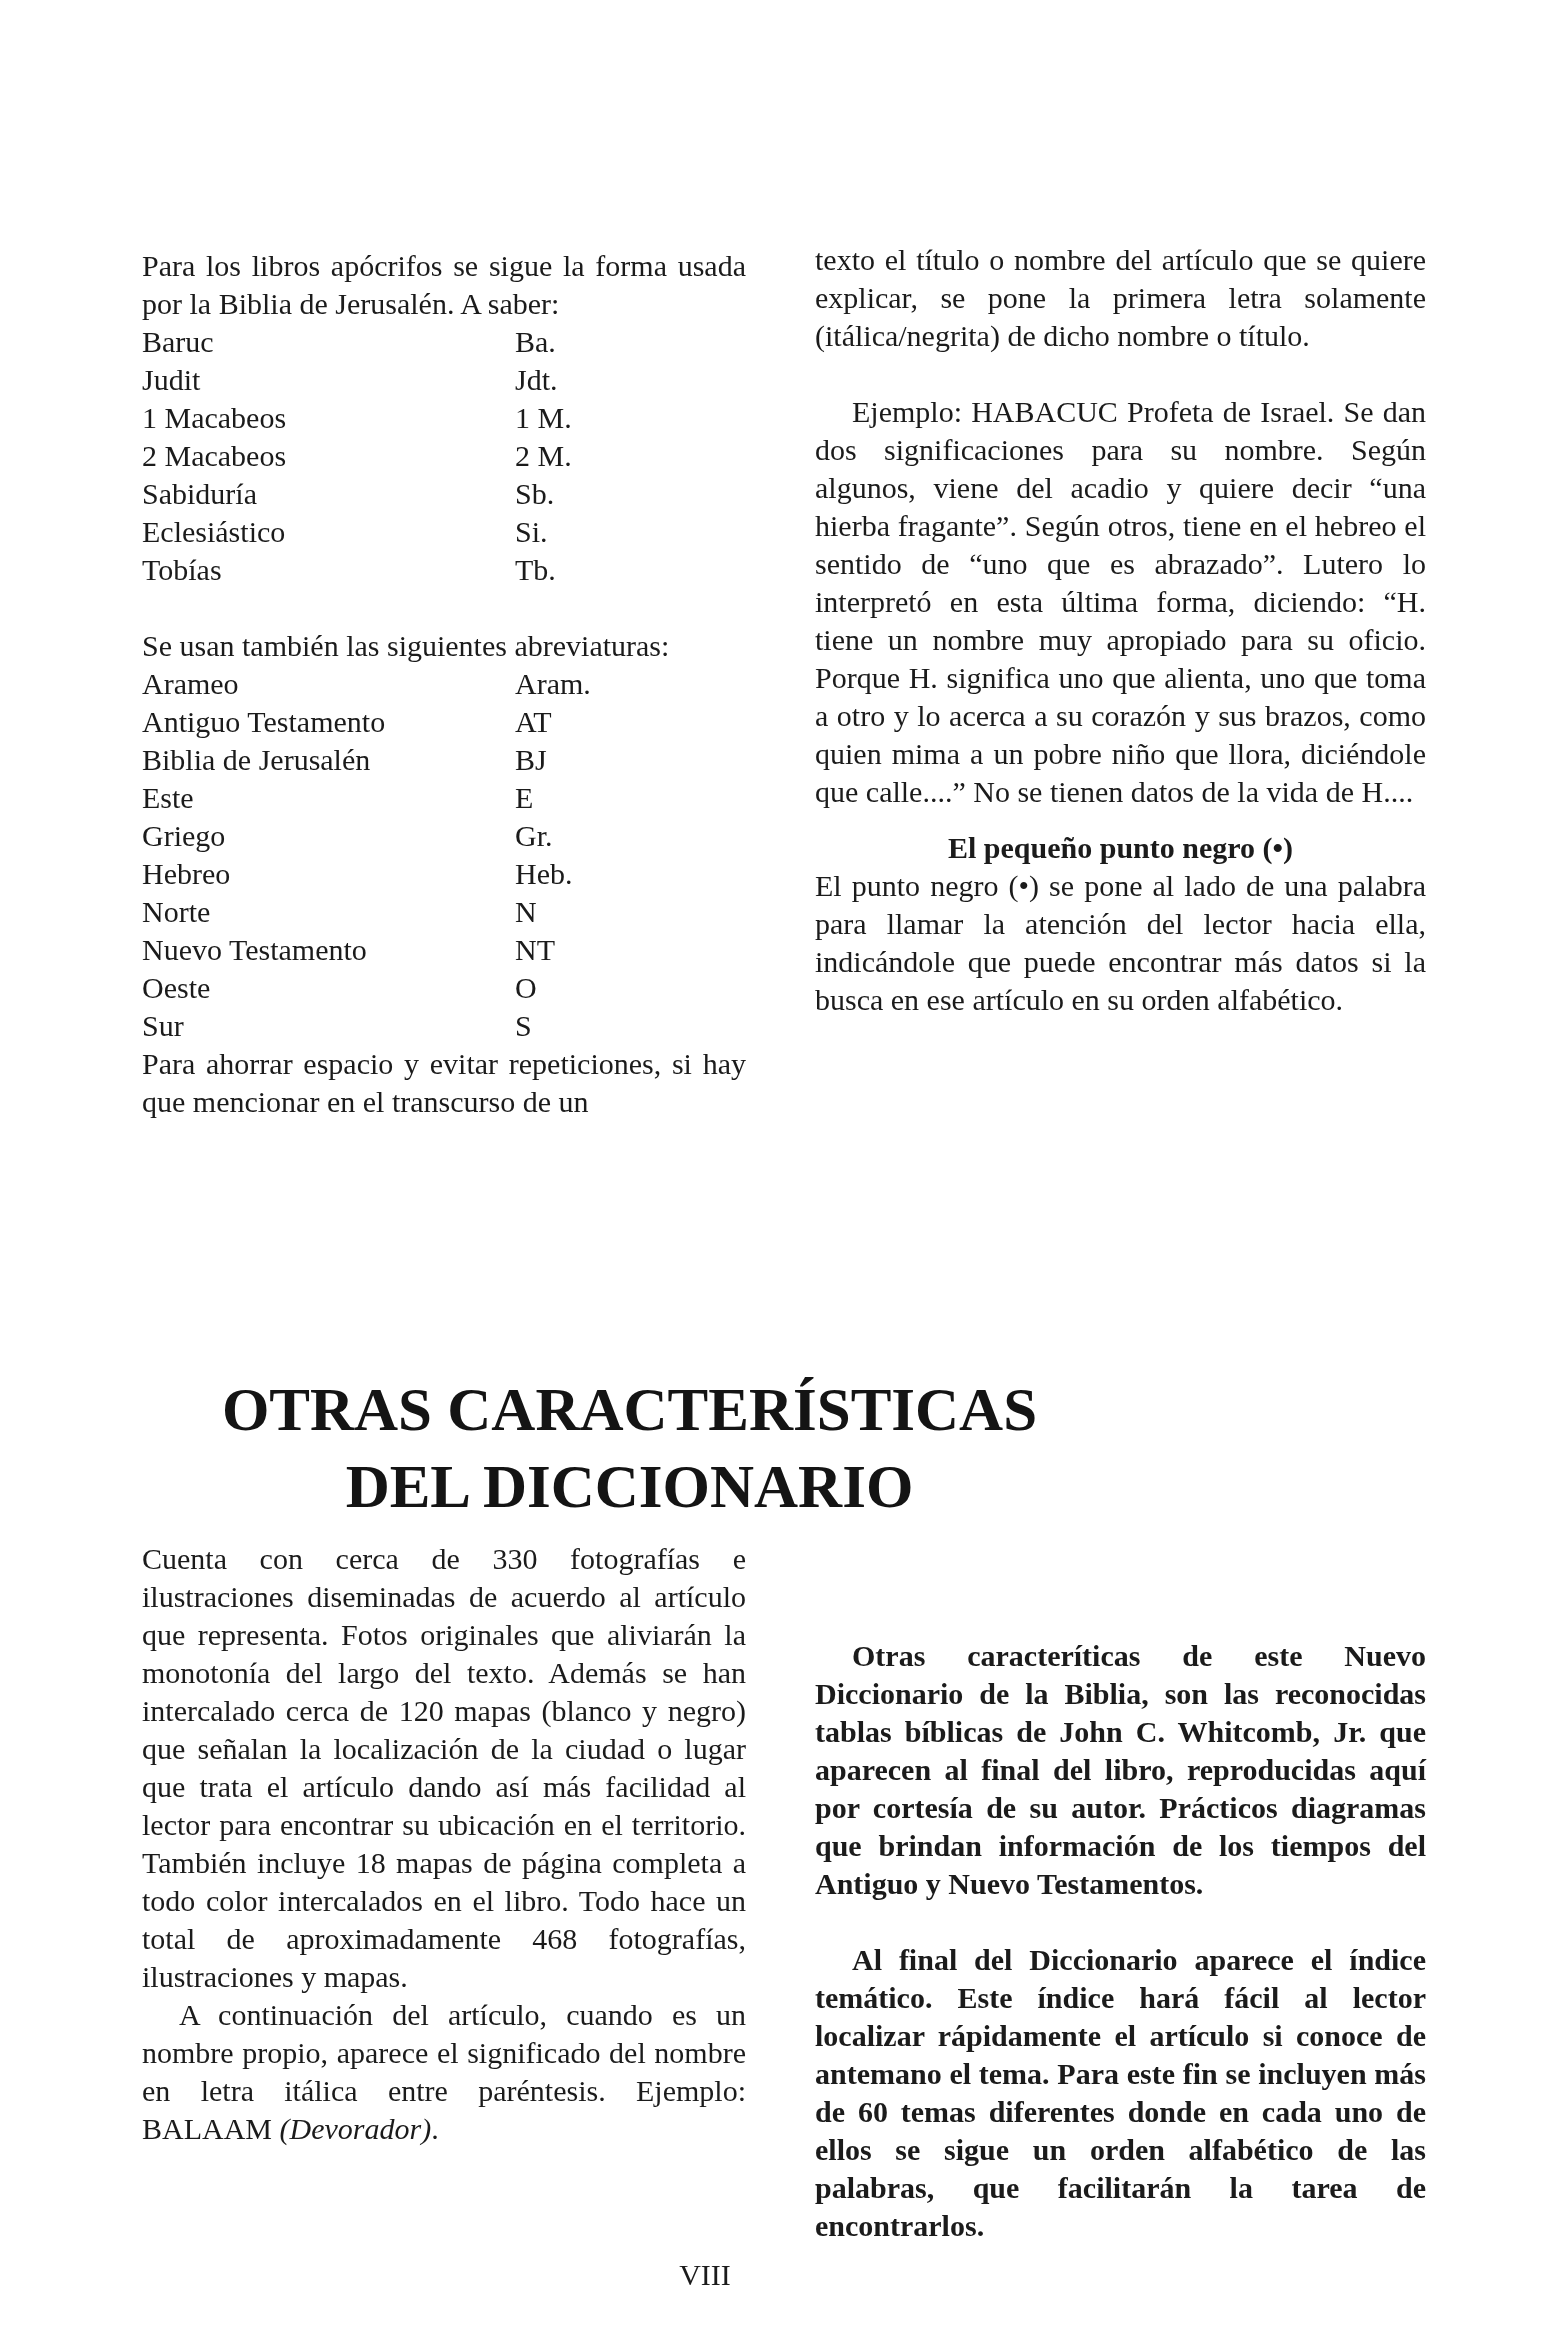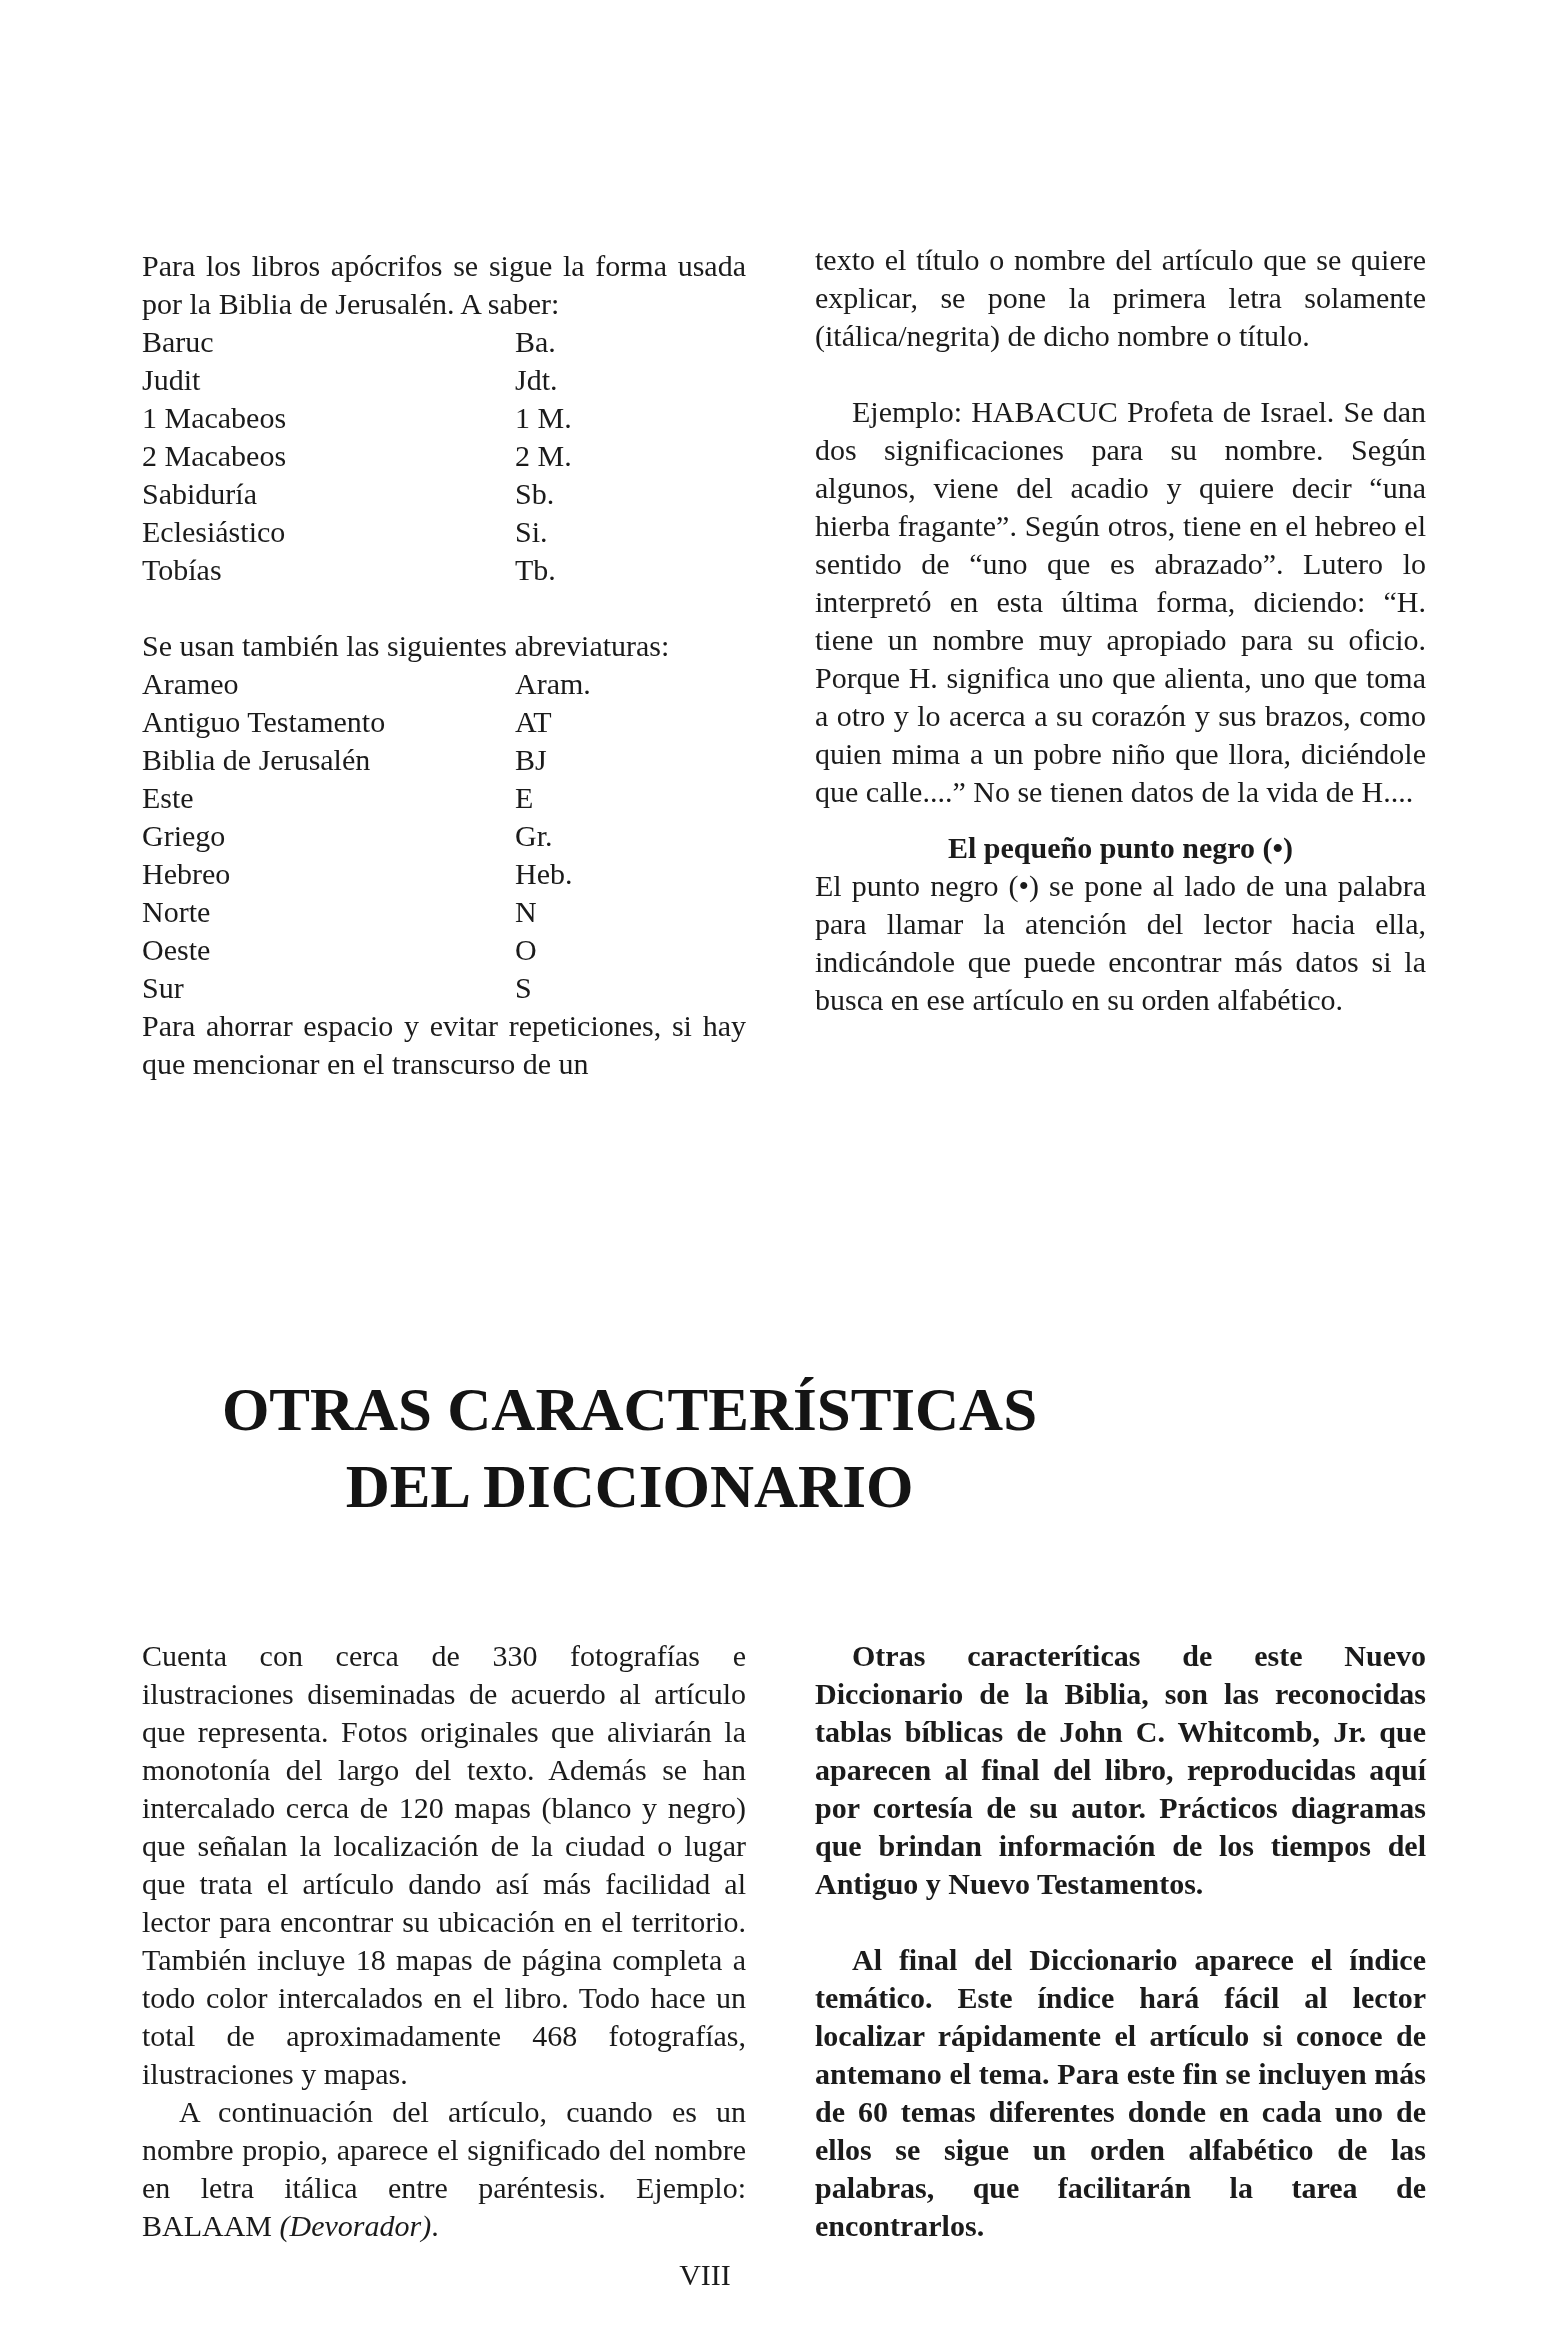--- a/index.html
+++ b/index.html
@@ -4,21 +4,21 @@
 <style>
   html, body { margin: 0; padding: 0; background: #ffffff; }
   body { width: 1565px; height: 2351px; position: relative; overflow: hidden;
          font-family: "Liberation Serif", "DejaVu Serif", serif; color: #1b1b1b; }
   .col { position: absolute; font-size: 30px; line-height: 38px; }
   .col p { margin: 0; }
   .just { text-align: justify; text-align-last: left; }
   .ind { text-indent: 37px; }
   #top-left { left: 142px; top: 241px; width: 604px; margin-top: 6px; }
   #top-right { left: 815px; top: 241px; width: 611px; }
-  #bottom-left { left: 142px; top: 1637px; width: 604px; }
+  #bottom-left { left: 142px; top: 1540px; width: 604px; }
   #bottom-right { left: 815px; top: 1637px; width: 611px; font-weight: bold; }
   .abbr-row { display: flex; }
   .abbr-row .full { width: 373px; }
   .gap { height: 38px; }
   .gap2 { height: 38px; }
   .bold-heading { font-weight: bold; text-align: center; }
   #section-title { position: absolute; left: 0; width: 1259px; top: 1371px;
                    text-align: center; font-size: 61px; line-height: 77px;
                    font-weight: bold; letter-spacing: 0px; color: #141414; }
   #page-number { position: absolute; left: 0; width: 1410px; top: 2256px;
@@ -85,20 +85,24 @@
       </div>
     <div class="abbr-row">
         <span class="full">Hebreo</span>
         <span>Heb.</span>
       </div>
     <div class="abbr-row">
         <span class="full">Norte</span>
         <span>N</span>
       </div>
     <div class="abbr-row">
+        <span class="full">Nuevo Testamento</span>
+        <span>NT</span>
+      </div>
+    <div class="abbr-row">
         <span class="full">Oeste</span>
         <span>O</span>
       </div>
     <div class="abbr-row">
         <span class="full">Sur</span>
         <span>S</span>
       </div>
   </div>
   <p class="just">Para ahorrar espacio y evitar repeticiones, si hay que mencionar en el transcurso de un</p>
 </div>

